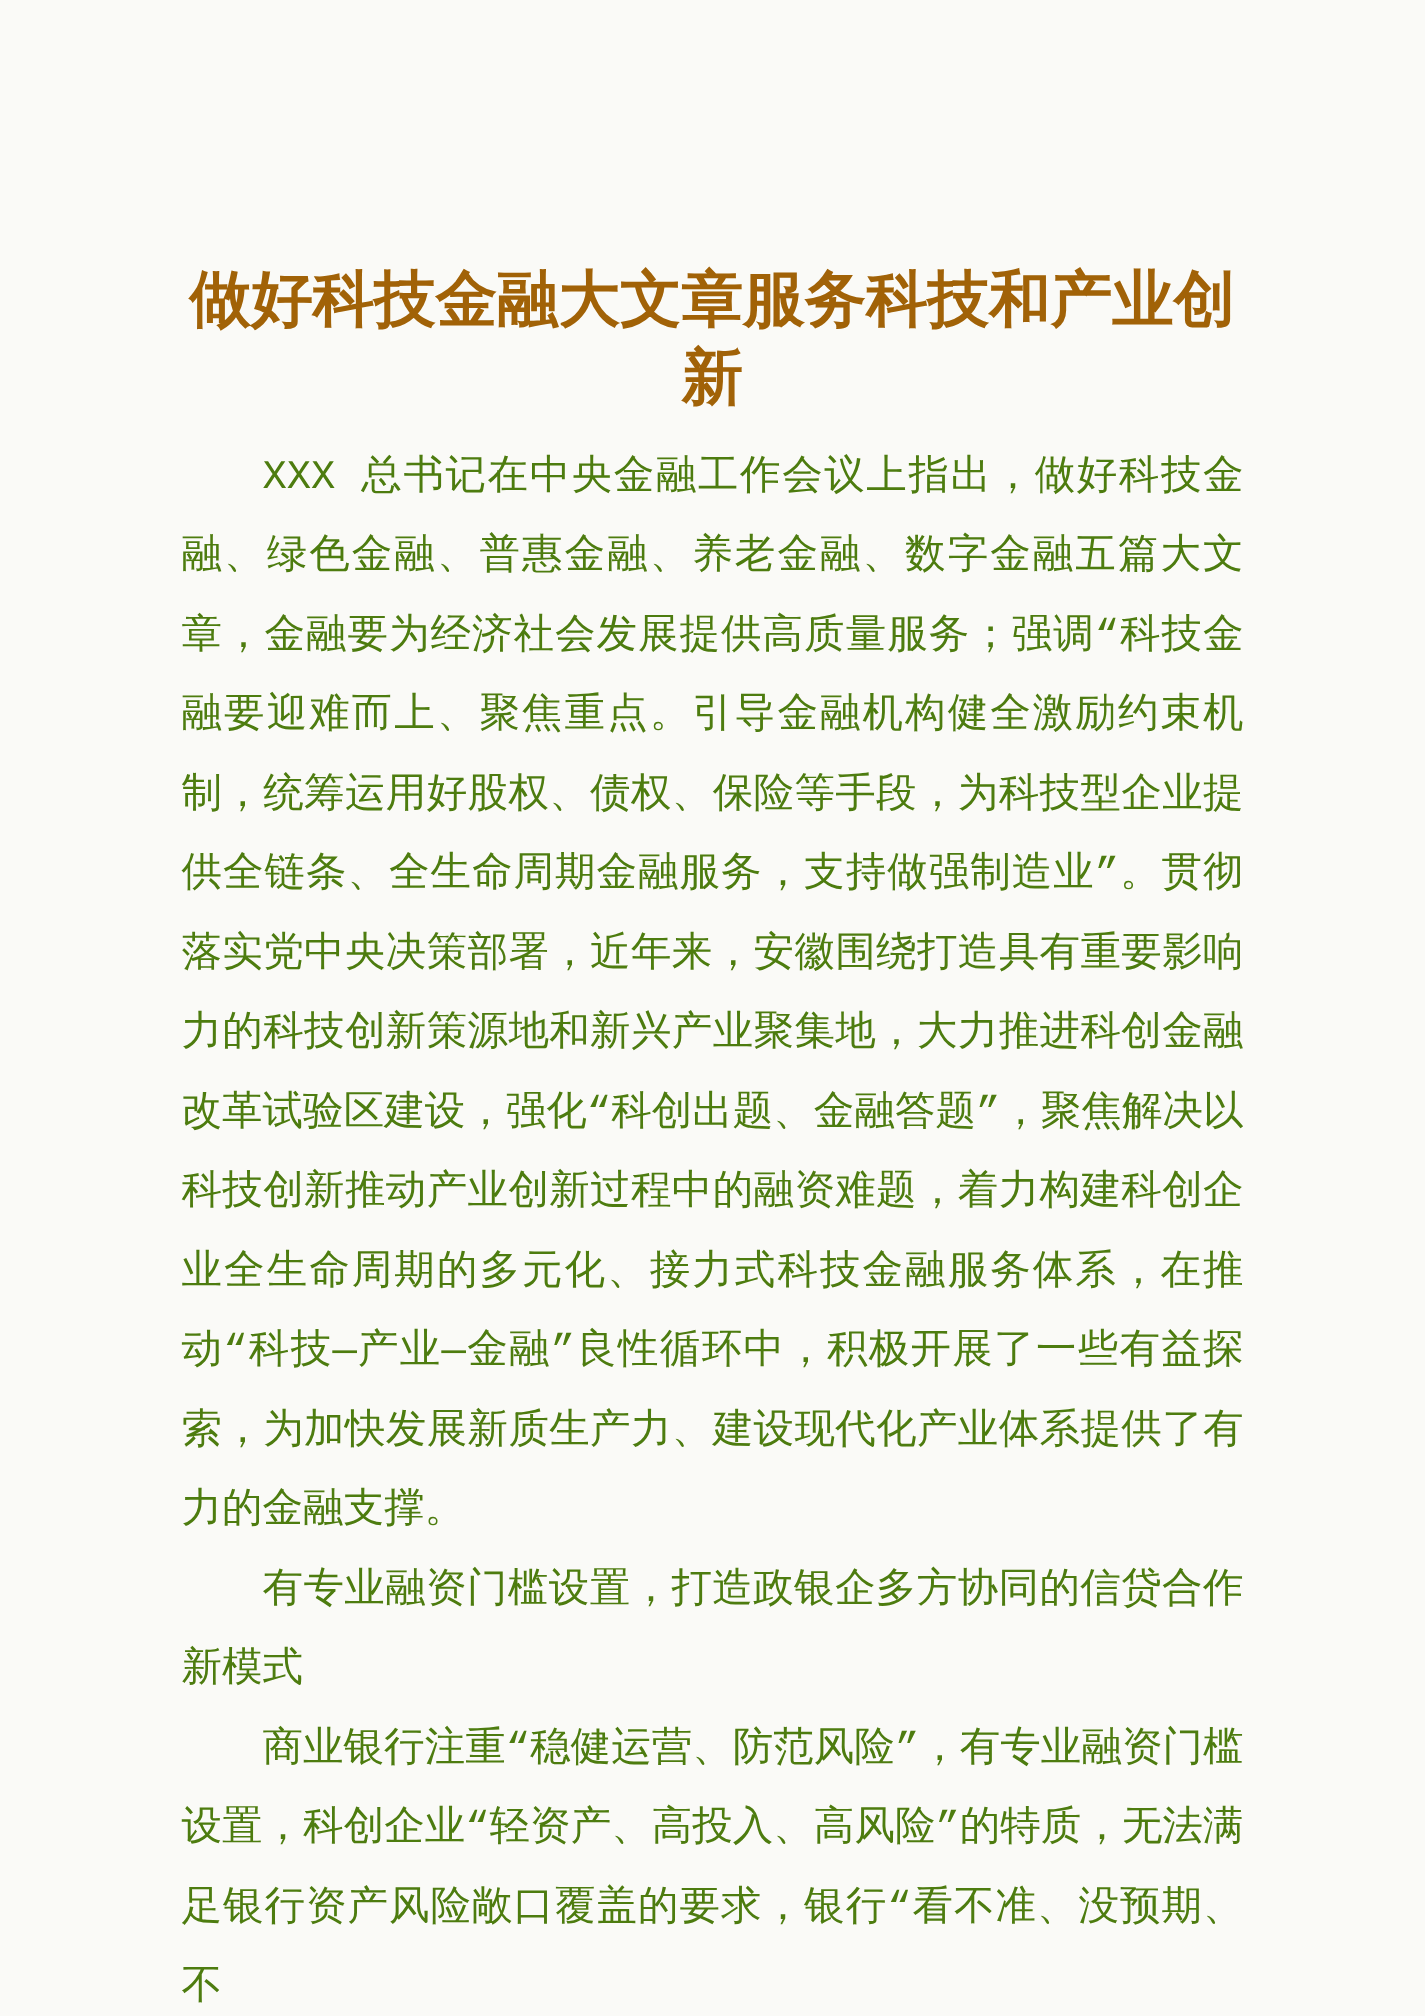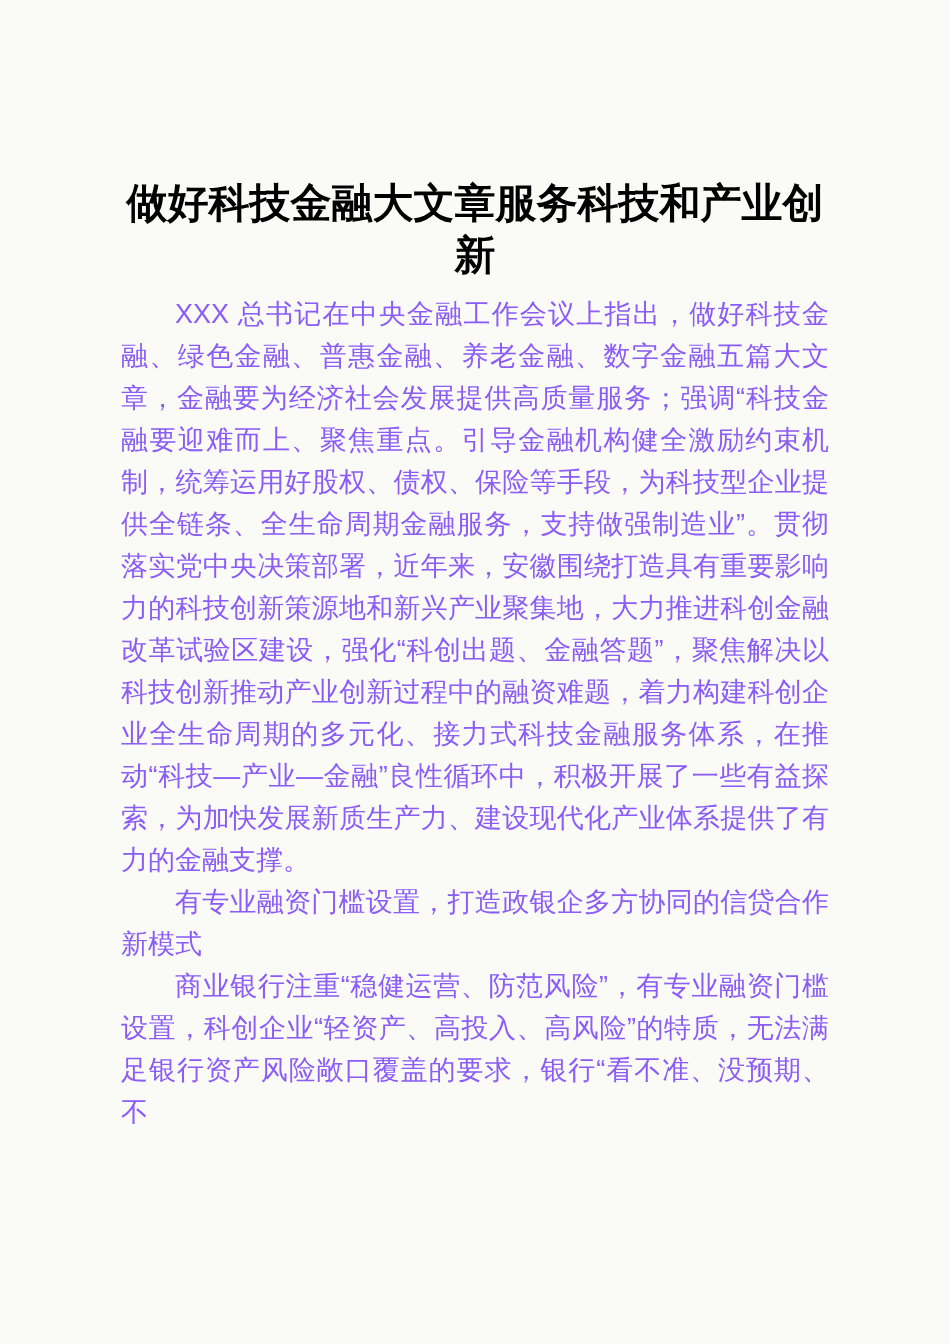--- a/index.html
+++ b/index.html
@@ -15,37 +15,37 @@
   .page {
     width: 950px;
     height: 1344px;
     box-sizing: border-box;
     padding: 177px 121px 40px 121px;
     background: #fafaf7;
     color: #000000;
     overflow: hidden;
   }
   .doc-title {
-    font-family: Liberation Sans, sans-serif;
+    font-family: Liberation Mono, monospace;
     font-weight: bold;
     font-size: 41px;
     line-height: 52px;
     text-align: center;
     margin: 0 0 12px 0;
-    color: #000000;
+    color: #a16207;
   }
   .doc-paragraph {
-    font-family: Liberation Sans, sans-serif;
+    font-family: Liberation Mono, monospace;
     font-size: 27px;
-    line-height: 42px;
+    line-height: 53px;
     text-align: justify;
     text-justify: inter-ideograph;
     text-indent: 54px;
     margin: 0;
-    color: #8b5cf6;
+    color: #4d7c0f;
     word-break: normal;
   }
 </style>
 </head>
 <body>
 
 <div class="page">
   <h1 class="doc-title">做好科技金融大文章服务科技和产业创新</h1>
   <p class="doc-paragraph">XXX 总书记在中央金融工作会议上指出，做好科技金融、绿色金融、普惠金融、养老金融、数字金融五篇大文章，金融要为经济社会发展提供高质量服务；强调“科技金融要迎难而上、聚焦重点。引导金融机构健全激励约束机制，统筹运用好股权、债权、保险等手段，为科技型企业提供全链条、全生命周期金融服务，支持做强制造业”。贯彻落实党中央决策部署，近年来，安徽围绕打造具有重要影响力的科技创新策源地和新兴产业聚集地，大力推进科创金融改革试验区建设，强化“科创出题、金融答题”，聚焦解决以科技创新推动产业创新过程中的融资难题，着力构建科创企业全生命周期的多元化、接力式科技金融服务体系，在推动“科技—产业—金融”良性循环中，积极开展了一些有益探索，为加快发展新质生产力、建设现代化产业体系提供了有力的金融支撑。</p>
   <p class="doc-paragraph">有专业融资门槛设置，打造政银企多方协同的信贷合作新模式</p>

